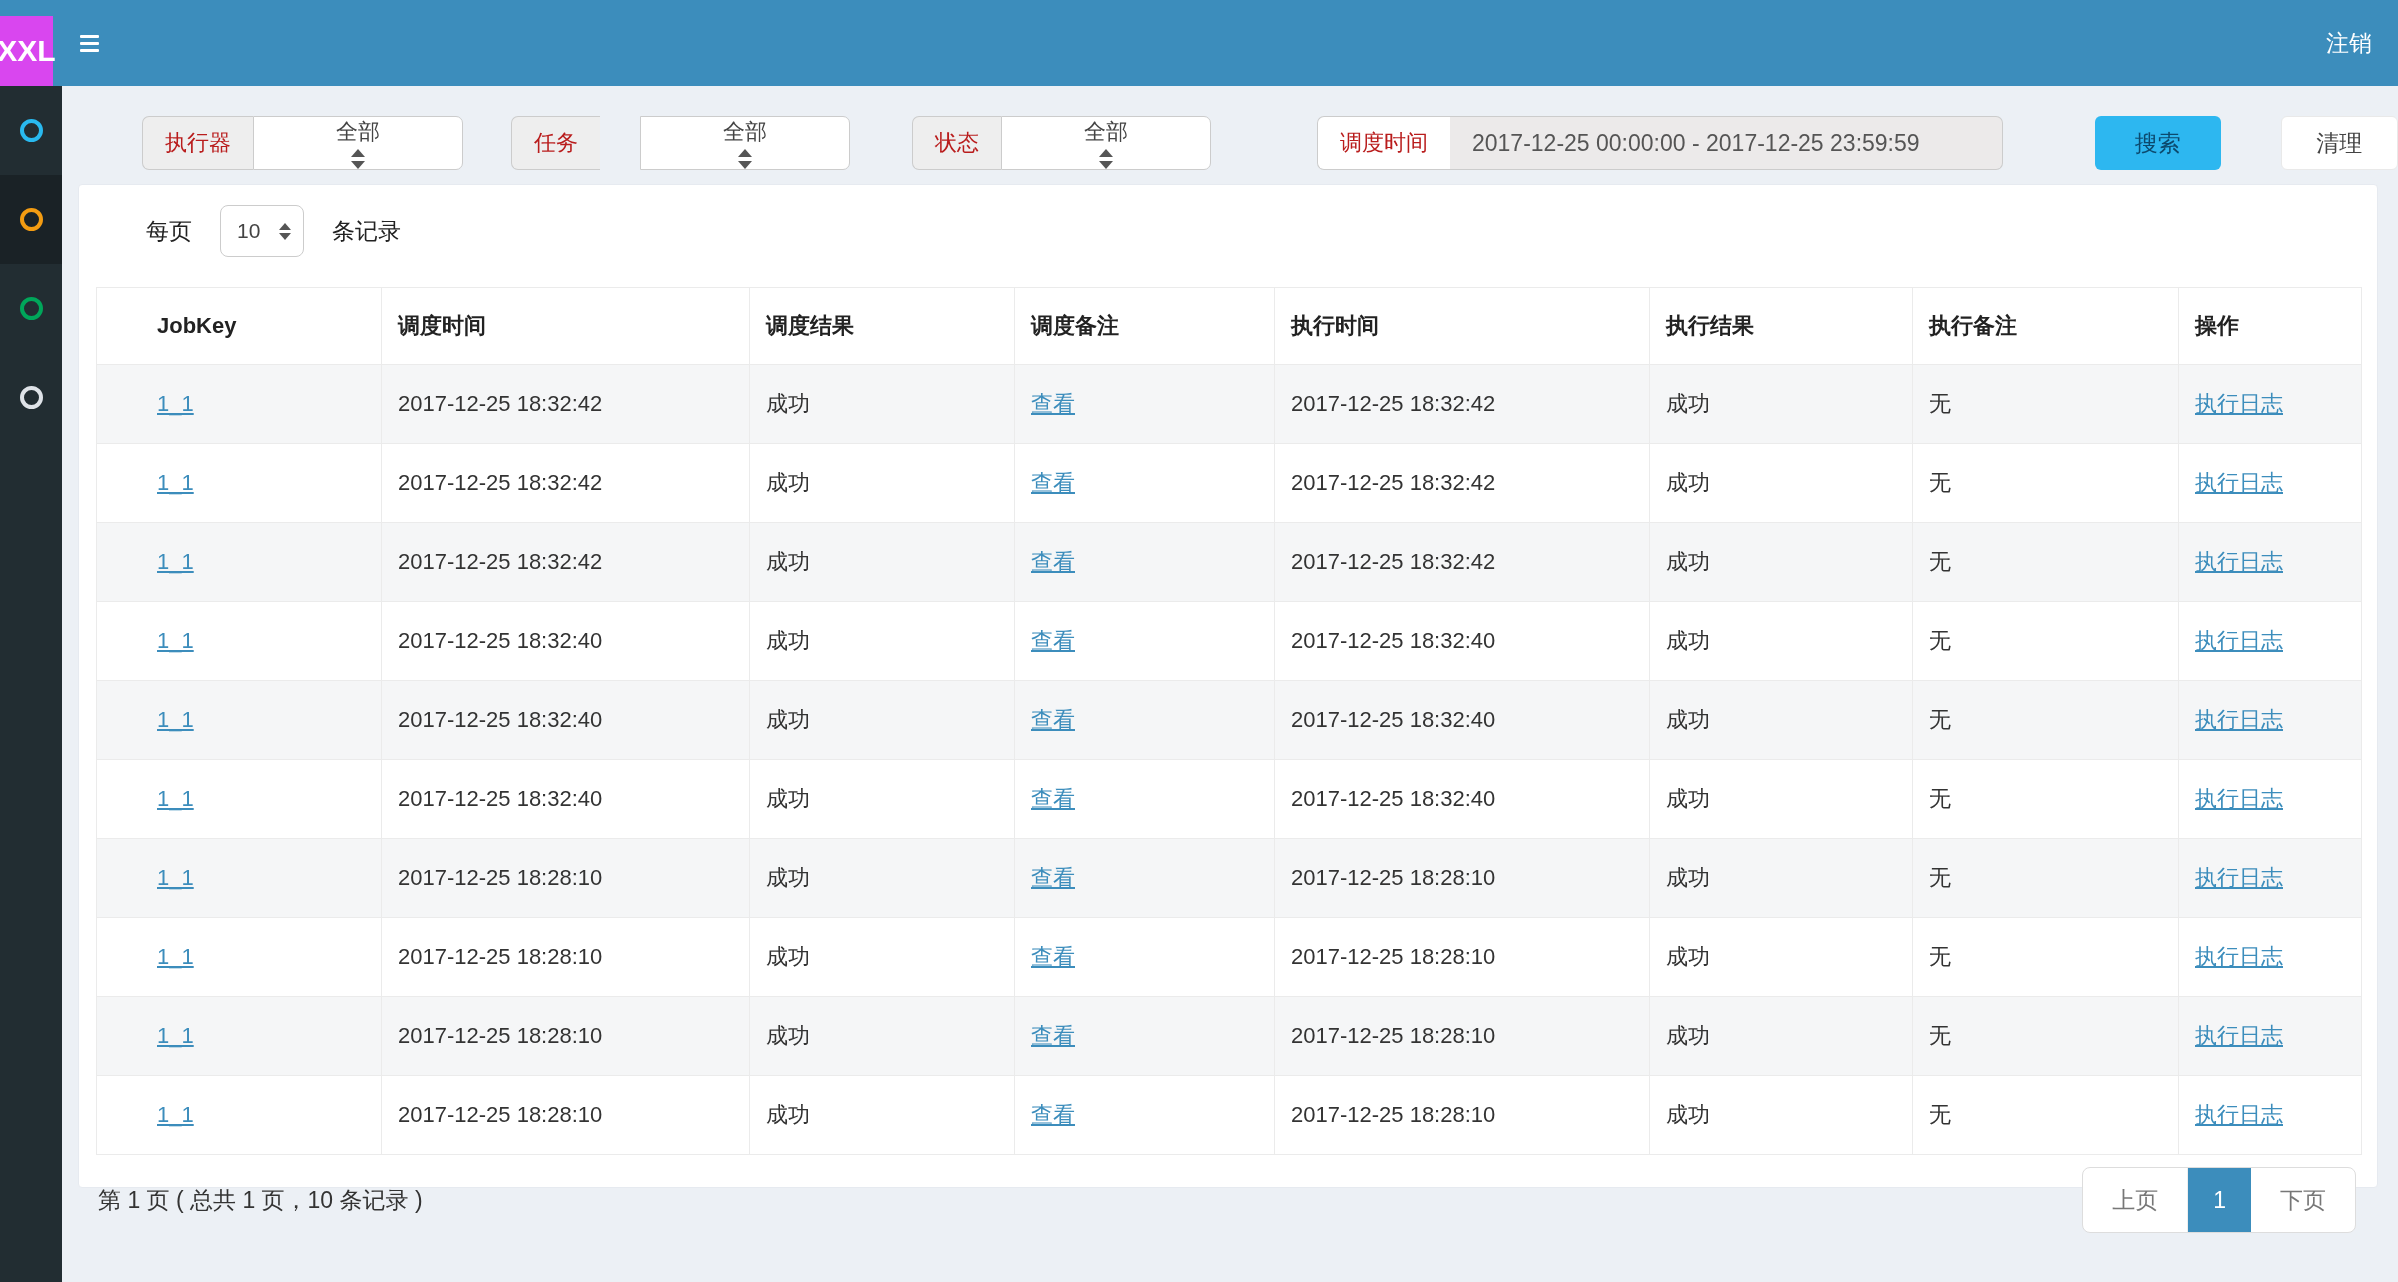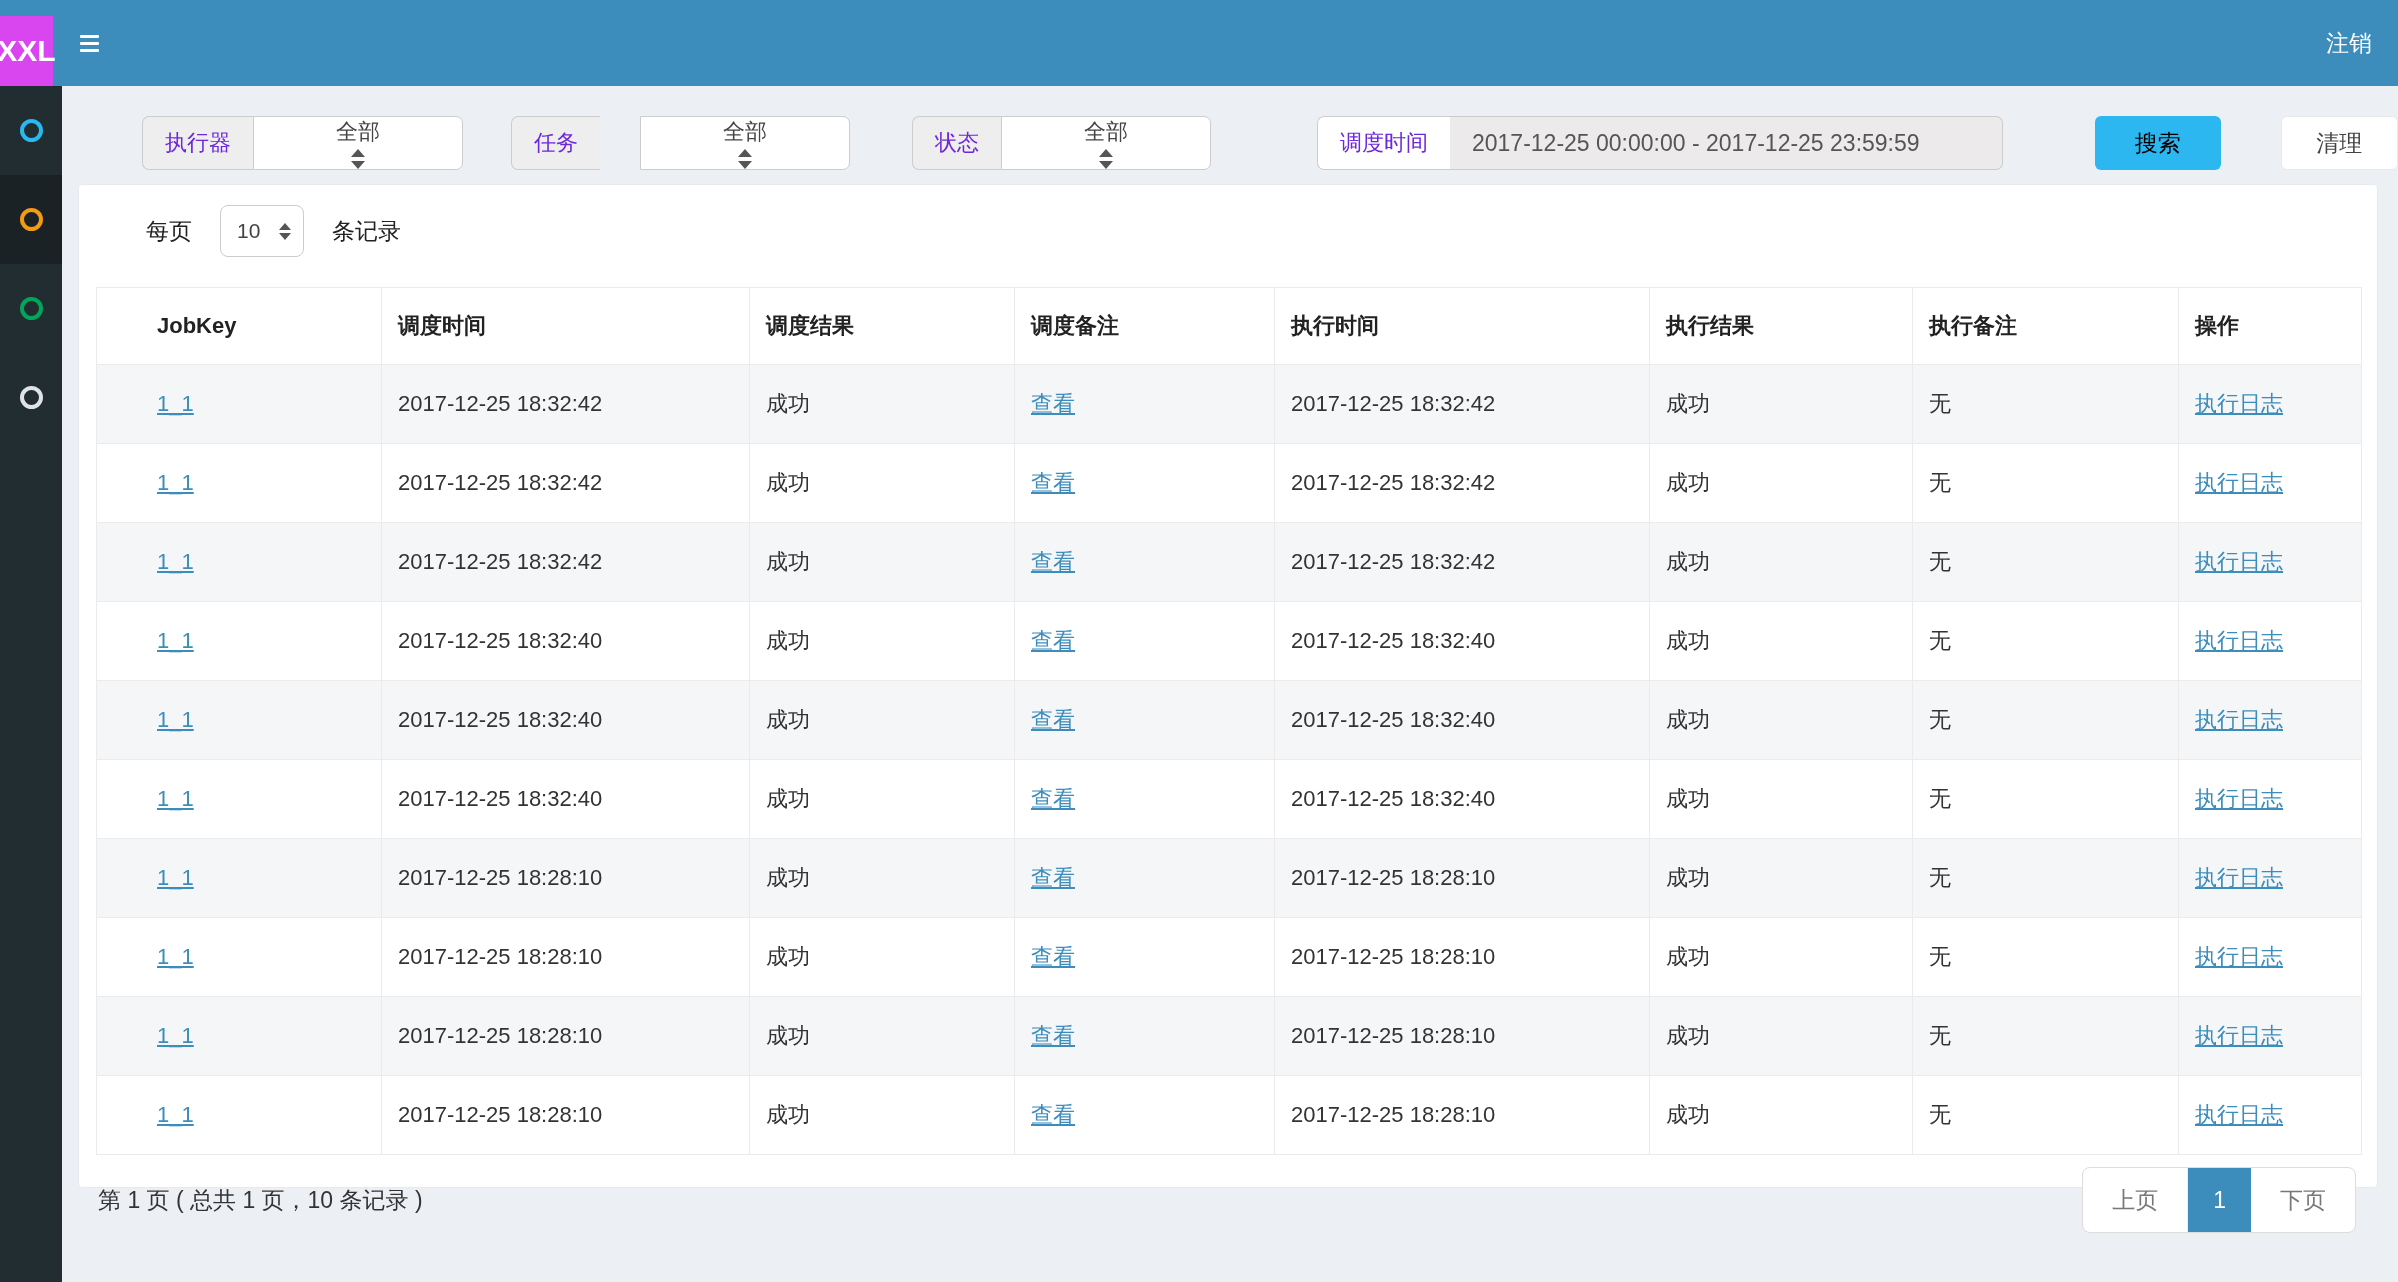--- a/index.html
+++ b/index.html
@@ -28,31 +28,31 @@
   
   .content { position:absolute; left:62px; top:86px; right:0; bottom:0; background:#ecf0f5; overflow:hidden; }
   .page-header { margin:30px 0 0 63px; display:flex; align-items:baseline; gap:16px; }
   .page-title { font-size:44px; font-weight:bold; color:#222; }
   .page-subtitle { font-size:28px; color:#8a8a8a; }
 
   
   .filter-row { display:flex; align-items:center; margin:30px 0 0 80px; height:54px; }
   .input-group { display:flex; height:54px; }
   .ig-addon { background:#eee; border:1px solid #ccc; border-right:none; border-radius:7px 0 0 7px;
-              display:flex; align-items:center; padding:0 22px; font-size:22px; color:#6d28d9; white-space:nowrap; }
+              display:flex; align-items:center; padding:0 22px; font-size:22px; color:#b91c1c; white-space:nowrap; }
   .ig-addon.white { background:#fff; }
   .select-box { background:#fff; border:1px solid #ccc; border-radius:0 7px 7px 0; display:flex; align-items:center;
                 justify-content:space-between; font-size:22px; color:#444; padding:0 18px; width:210px; cursor:pointer;flex-direction:column; }
   .arrows { display:flex; flex-direction:column; align-items:center; }
   .caret-up { width:0; height:0; border-left:7px solid transparent; border-right:7px solid transparent; border-bottom:8px solid #555; margin-bottom:4px; }
   .caret-down { width:0; height:0; border-left:7px solid transparent; border-right:7px solid transparent; border-top:8px solid #555; }
   .date-input { background:#eceaea; border:1px solid #ccc; border-left:none; border-radius:0 7px 7px 0; width:553px;
                 display:flex; align-items:center; padding:0 22px; font-size:23px; color:#555; white-space:nowrap; cursor:default; }
   .btn { height:54px; border-radius:6px; font-size:23px; display:flex; align-items:center; justify-content:center; cursor:pointer; border:none; font-family:inherit; }
-  .btn-search { background:#2db7f0; color:#000000; width:135px; margin-left:92px; }
+  .btn-search { background:#2db7f0; color:#0c4a6e; width:135px; margin-left:92px; }
   .btn-clear  { background:#fff; color:#444; width:126px; margin-left:60px; border:1px solid #e9e9e9; }
 
   
   .box { background:#fff; border:1px solid #e6eaf0; border-radius:4px; margin:14px 20px 0 16px; width:2300px; height:1004px; padding:16px 17px; }
   .perpage { display:flex; align-items:center; gap:28px; margin-left:50px; margin-top:4px; font-size:23px; color:#222; }
   .perpage-select { border:1px solid #ccc; border-radius:8px; background:#fff; height:52px; width:84px;
                     display:flex; align-items:center; justify-content:space-between; padding:0 12px 0 16px; font-size:21px; color:#444; cursor:pointer; }
   .perpage-select .caret-up { border-left-width:6px; border-right-width:6px; border-bottom-width:7px; margin-bottom:3px; }
   .perpage-select .caret-down { border-left-width:6px; border-right-width:6px; border-top-width:7px; }
 

